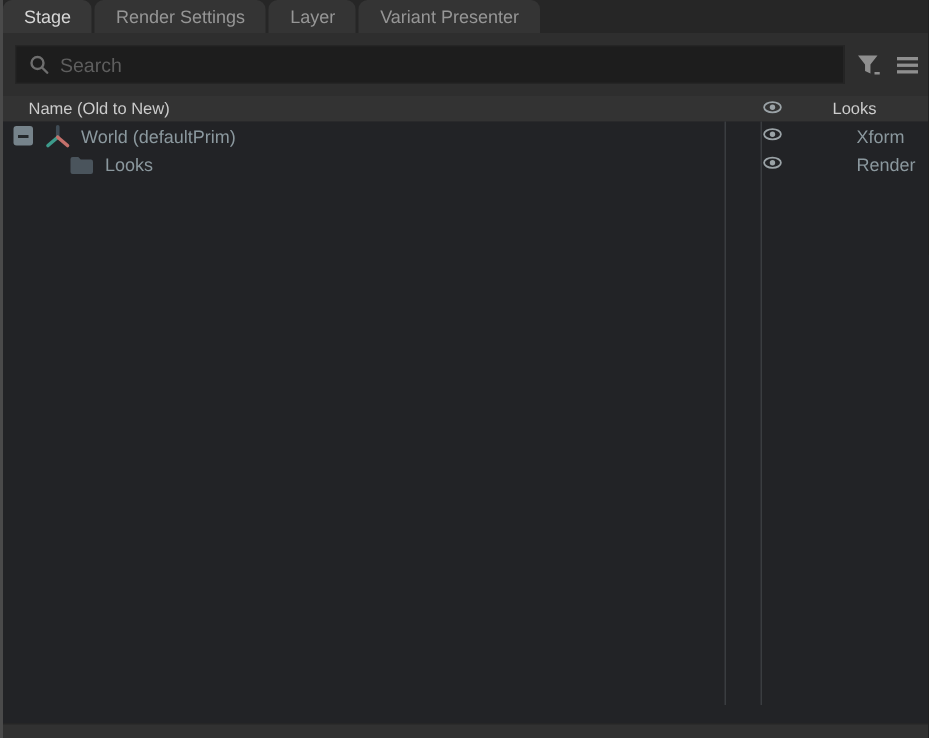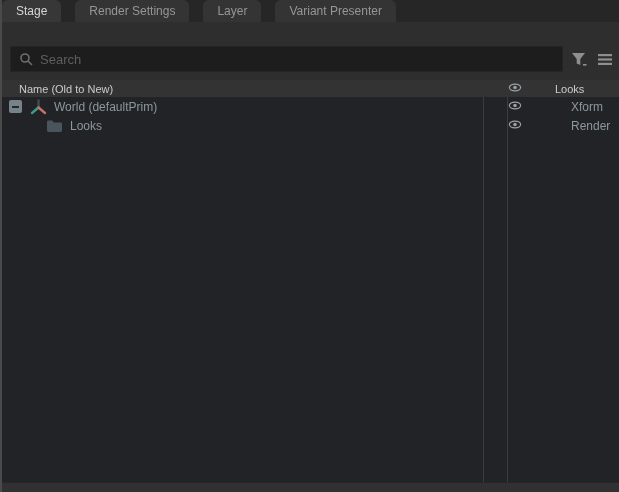--- a/index.html
+++ b/index.html
@@ -19,38 +19,38 @@
     display: flex;
     align-items: flex-end;
     height: 22px;
     background: #262626;
     padding-left: 0;
   }
   .tab {
     height: 22px;
     display: flex; align-items: center;
     padding: 0 14px;
-    margin-right: 14px;
+    margin-right: 2px;
     background: #343434;
     border-radius: 6px 6px 0 0;
     font-size: 12px;
     color: #969696;
     cursor: default;
     white-space: nowrap;
   }
   .tab.active {
     background: #373737;
     color: #d6d6d6;
   }
 
   
   .search-row {
     display: flex;
     align-items: center;
-    margin: 24px 6px 0 8px;
+    margin: 8px 6px 0 8px;
     height: 26px;
   }
   .search-input {
     flex: 1;
     height: 26px;
     background: #1d1d1d;
     border: 1px solid #252525;
     display: flex;
     align-items: center;
     padding: 0 8px;

